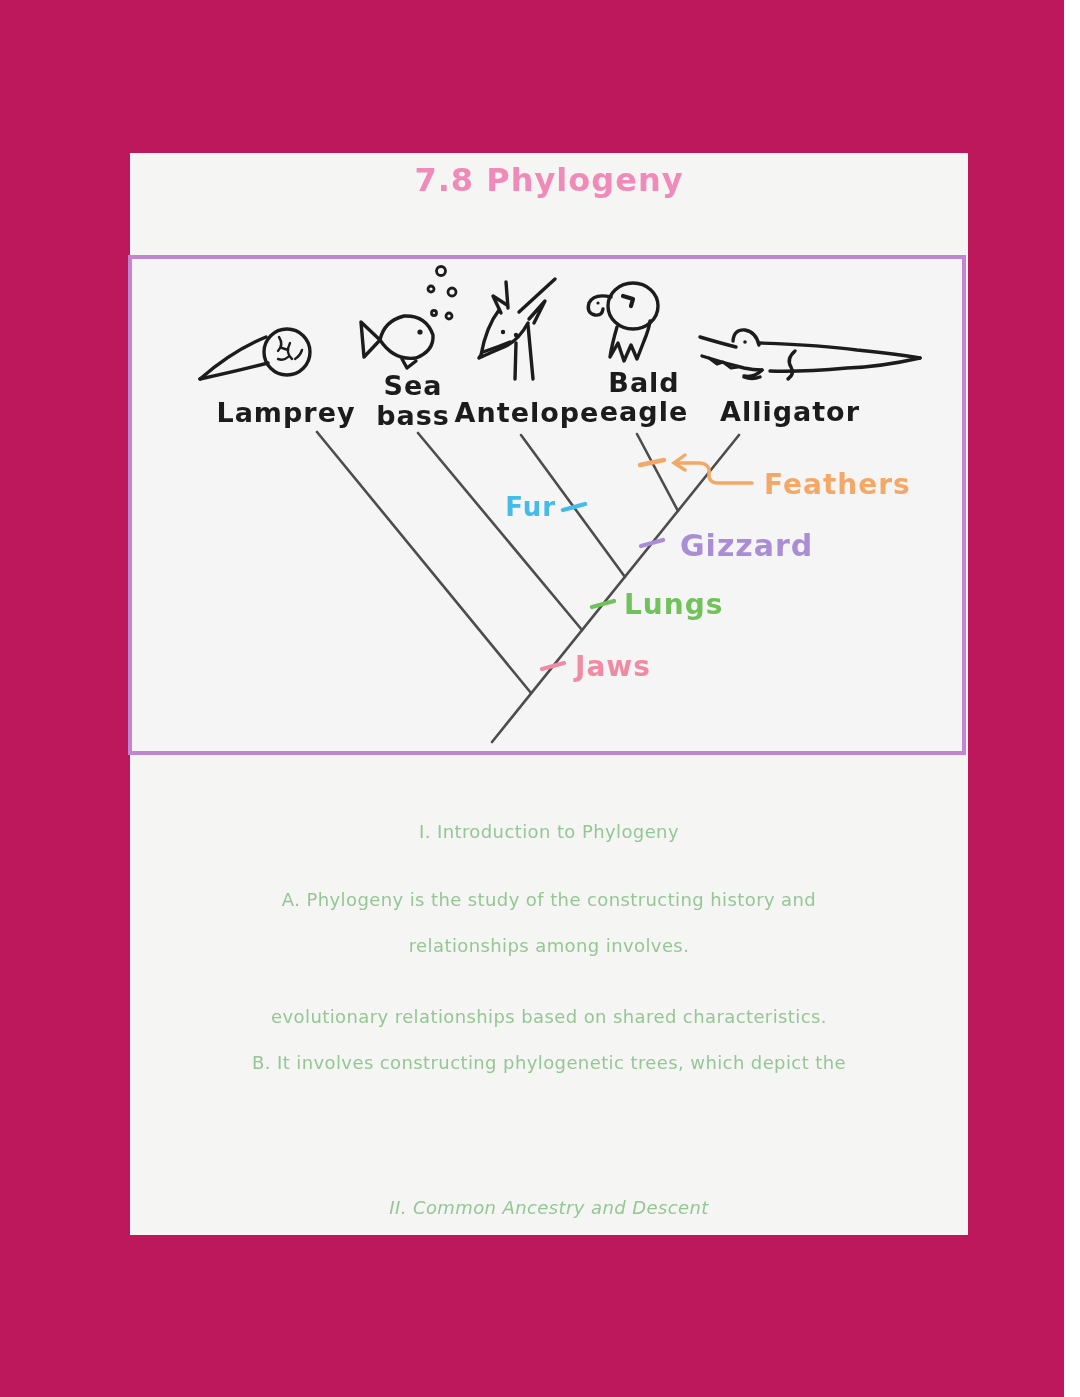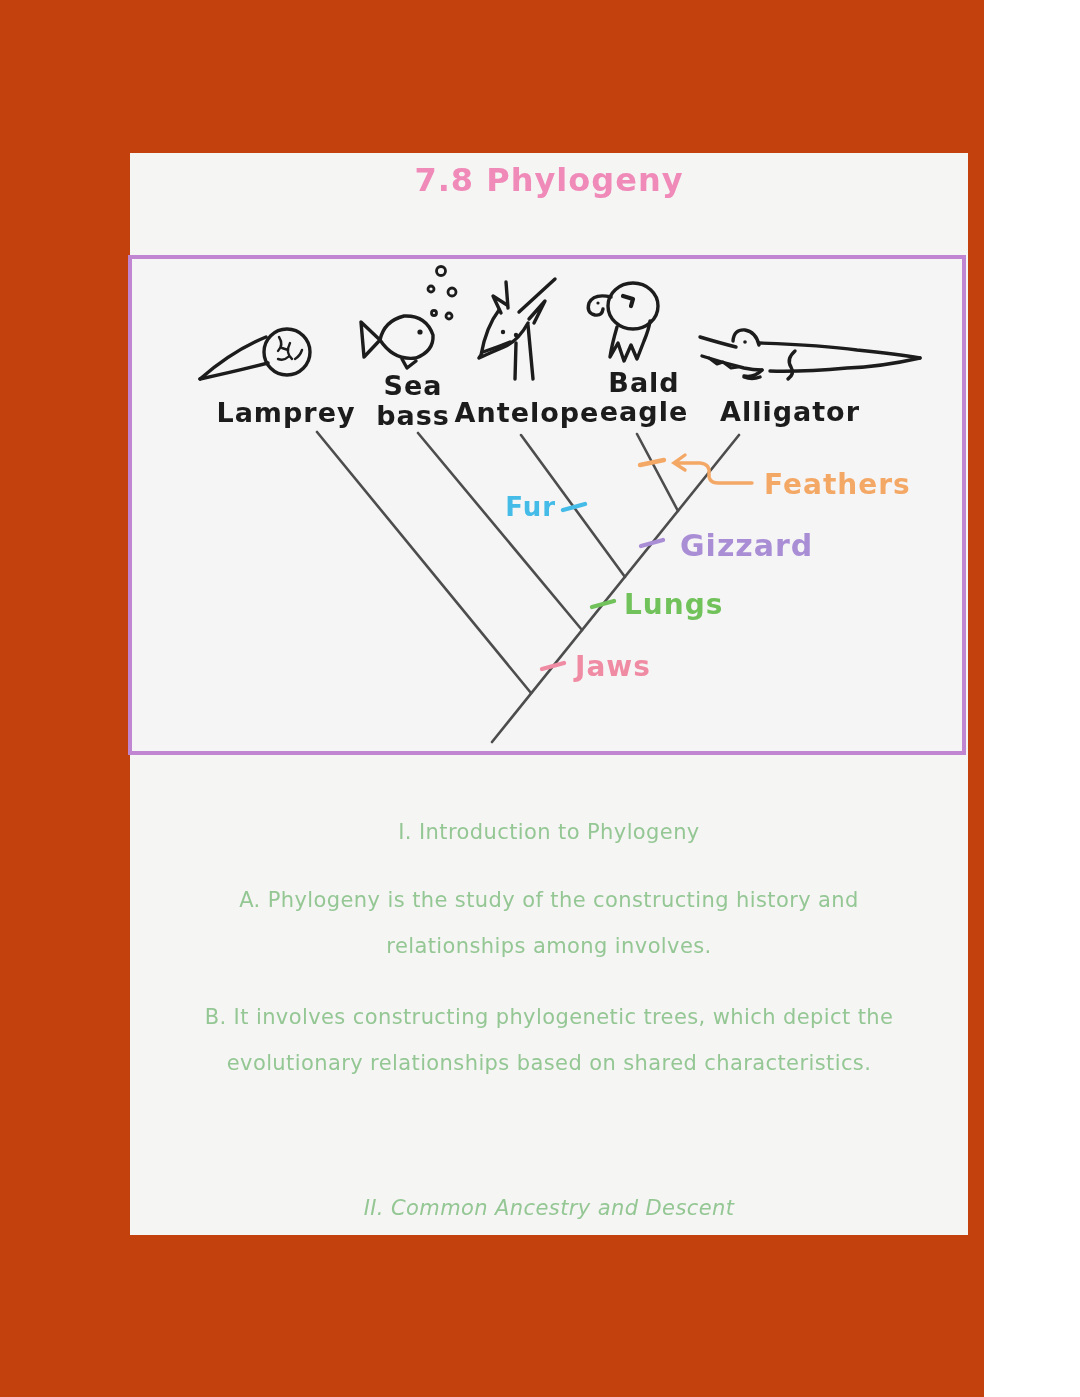--- a/index.html
+++ b/index.html
@@ -1,25 +1,25 @@
 <!DOCTYPE html>
 <html><head>
 <meta charset="utf-8">
 <style>
   html,body{margin:0;padding:0;}
   body{background:#ffffff;font-family:"DejaVu Sans","Liberation Sans",sans-serif;}
-  .page{position:relative;width:984px;height:1397px;background:#c2410c;overflow:hidden;}
+  .page{position:relative;width:1064px;height:1397px;background:#be185d;overflow:hidden;}
   .content{position:absolute;left:130px;top:153px;width:838px;height:1082px;background:#f5f5f4;}
   .title{position:absolute;top:8px;left:0;width:100%;text-align:center;
          font-size:32px;font-weight:700;letter-spacing:1px;color:#f08ab8;}
   .diagram-box{position:absolute;left:-2px;top:102px;width:838px;height:500px;
                box-sizing:border-box;border:4px solid #c186d2;background:#f6f5f6;}
   .diagram-box svg{display:block;width:830px;height:492px;}
   .note{position:absolute;left:0;width:100%;text-align:center;color:#94c794;
-        font-size:21px;letter-spacing:0.4px;line-height:46px;}
+        font-size:18px;letter-spacing:0.4px;line-height:46px;}
   .h1{top:656px;}
   .pa{top:724px;}
   .pb{top:841px;}
   .h2{top:1032px;font-style:italic;}
   .anim{stroke:#1c1c1c;stroke-width:3.4;fill:none;stroke-linecap:round;stroke-linejoin:round;}
   .animfill{fill:#1c1c1c;stroke:none;}
   .branch{stroke:#4d4d4d;stroke-width:2.6;stroke-linecap:round;fill:none;}
   .tick{stroke-width:4.4;stroke-linecap:round;fill:none;}
   .alabel{fill:#1c1c1c;font-size:27px;font-weight:600;letter-spacing:1px;text-anchor:middle;
           font-family:"DejaVu Sans","Liberation Sans",sans-serif;}
@@ -122,19 +122,19 @@
     </div>
 
     <div class="note h1">I. Introduction to Phylogeny</div>
 
     <div class="note pa">
       <div>A. Phylogeny is the study of the constructing history and</div>
       <div>relationships among involves.</div>
     </div>
 
     <div class="note pb">
+      <div>evolutionary relationships based on shared characteristics.</div>
       <div>B. It involves constructing phylogenetic trees, which depict the</div>
-      <div>evolutionary relationships based on shared characteristics.</div>
     </div>
 
     <div class="note h2">II. Common Ancestry and Descent</div>
   </div>
 </div>
 
 </body></html>

